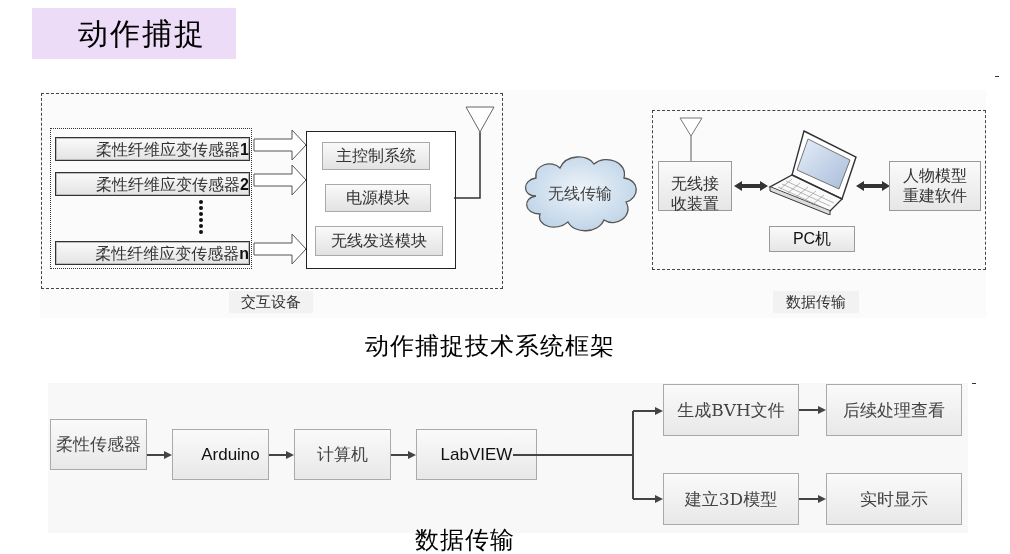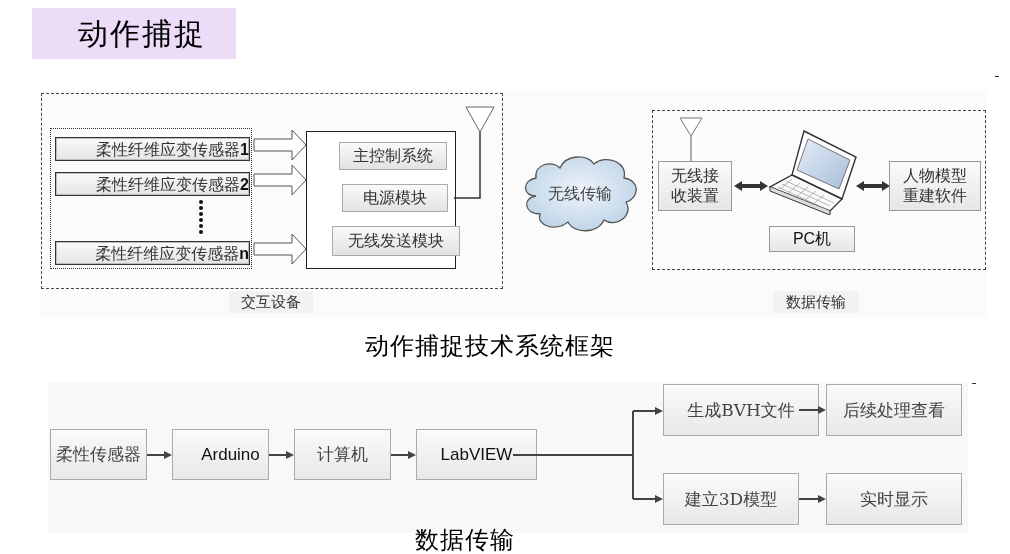--- a/index.html
+++ b/index.html
@@ -21,21 +21,21 @@
   .dash { border:1.5px dashed #444; }
   .dot-border { border:1.5px dotted #333; }
 
   .sensor { left:55px; height:24px; width:195px; background:linear-gradient(#fafafa,#e4e4e4);
             border:1px solid #333; box-shadow:inset 0 0 0 1px #bbb; font-size:16px; line-height:24px;
             text-align:right; padding-left:4px; box-sizing:border-box; color:#333; white-space:nowrap; }
   .sensor .num { font-family:"Liberation Sans",sans-serif; font-weight:bold; color:#111; }
 
   .ctrl-box { left:306px; top:131px; width:148px; height:136px; border:1.5px solid #222; background:#fff; }
   .inner-btn { background:linear-gradient(#fafafa,#e2e2e2); border:1px solid #aaa; font-size:16px;
-               text-align:center; color:#333; box-sizing:border-box;margin-left:17px; }
+               text-align:center; color:#333; box-sizing:border-box; }
 
   .label-gray { font-size:15px; color:#333; text-align:center; background:#f2f2f2; }
 
   .small-box { background:linear-gradient(#fafafa,#e6e6e6); border:1px solid #999; font-size:16px;
                color:#333; text-align:center; box-sizing:border-box; line-height:20px; }
 
   .flow-box { background:linear-gradient(#fafafa,#e8e8e8); border:1px solid #aaa; box-sizing:border-box;
               text-align:center; font-size:17px; color:#444; }
 
   .caption { font-size:24px; text-align:center; letter-spacing:1px; }
@@ -104,21 +104,21 @@
   </defs>
   <path d="M18,44 C4,44 4,28 18,26 C16,12 34,8 42,16 C48,2 70,2 76,12 C88,2 110,10 106,26 C122,28 122,46 108,50 C116,64 98,76 86,68 C80,82 56,82 50,70 C38,80 18,74 22,62 C6,62 4,46 18,44 Z" fill="url(#cg)" stroke="#555" stroke-width="1.3"></path>
 </svg>
 <div class="abs" style="left:528px;top:184px;width:104px;text-align:center;font-size:16px;color:#444;">无线传输</div>
 
 <div class="abs dash" style="left:652px;top:110px;width:332px;height:158px;"></div>
 <svg class="abs" style="left:678px;top:117px;" width="26" height="44">
   <path d="M2,1 L24,1 L13,19 Z" fill="#fff" stroke="#777" stroke-width="1"></path>
   <path d="M13,19 L13,44" stroke="#777" stroke-width="1.2"></path>
 </svg>
-<div class="abs small-box" style="left:658px;top:161px;width:74px;height:50px;padding-top:4px;">
+<div class="abs small-box" style="left:658px;top:161px;width:74px;height:50px;padding-top:12px;">
   <div>无线接</div>
   <div>收装置</div>
 </div>
 
 <svg class="abs" style="left:734px;top:180px;" width="34" height="12">
   <path d="M0,6 L8,1 L8,4 L26,4 L26,1 L34,6 L26,11 L26,8 L8,8 L8,11 Z" fill="#333"></path>
 </svg>
 
 <svg class="abs" style="left:764px;top:127px;" width="100" height="88">
   <defs>
@@ -152,26 +152,26 @@
   <div>人物模型</div>
   <div>重建软件</div>
 </div>
 
 <div class="abs label-gray" style="left:773px;top:291px;width:86px;height:22px;line-height:22px;">数据传输</div>
 
 <div class="abs caption" style="left:320px;top:330px;width:340px;">动作捕捉技术系统框架</div>
 
 <div class="abs panel-bottom"></div>
 
-<div class="abs flow-box" style="left:50px;top:429px;width:97px;height:51px;line-height:49px;">柔性传感器</div>
+<div class="abs flow-box" style="left:50px;top:419px;width:97px;height:51px;line-height:49px;">柔性传感器</div>
 <div class="abs flow-box latin" style="left:172px;top:429px;width:97px;height:51px;line-height:49px;font-family:'Liberation Sans',sans-serif;color:#111;padding-left:20px;">Arduino</div>
 <div class="abs flow-box" style="left:294px;top:429px;width:97px;height:51px;line-height:49px;">计算机</div>
 <div class="abs flow-box" style="left:416px;top:429px;width:121px;height:51px;line-height:49px;font-family:'Liberation Sans',sans-serif;color:#111;">LabVIEW</div>
 
-<div class="abs flow-box" style="left:663px;top:384px;width:156px;height:52px;line-height:50px;">生成BVH文件</div>
+<div class="abs flow-box" style="left:663px;top:384px;width:136px;height:52px;line-height:50px;">生成BVH文件</div>
 <div class="abs flow-box" style="left:826px;top:384px;width:136px;height:52px;line-height:50px;">后续处理查看</div>
 <div class="abs flow-box" style="left:663px;top:473px;width:136px;height:52px;line-height:50px;">建立3D模型</div>
 <div class="abs flow-box" style="left:826px;top:473px;width:136px;height:52px;line-height:50px;">实时显示</div>
 
 <svg class="abs" style="left:0;top:0;pointer-events:none;" width="1010" height="554">
   <g stroke="#444" stroke-width="2" fill="none">
     <path d="M147,455 L166,455"></path>
     <path d="M269,455 L288,455"></path>
     <path d="M391,455 L410,455"></path>
     <path d="M513,455 L633,455 M633,411 L633,499 M633,411 L656,411 M633,499 L656,499"></path>

